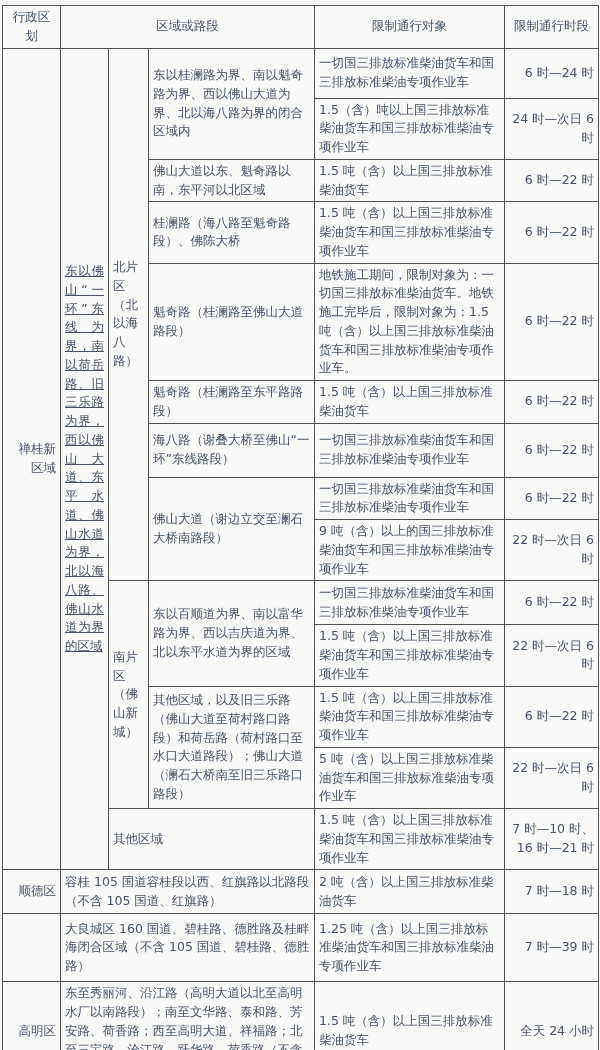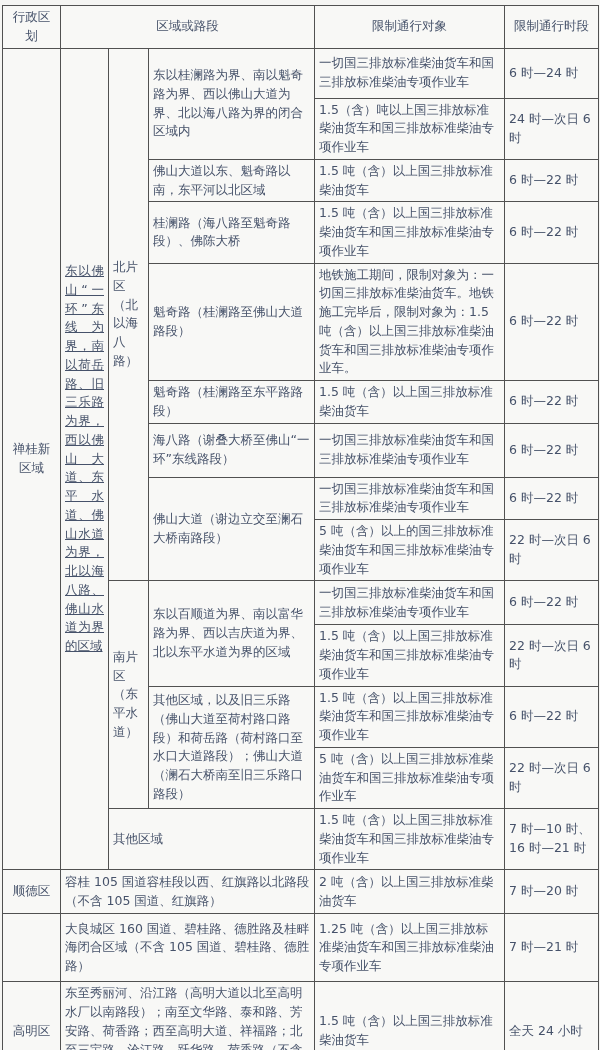--- a/index.html
+++ b/index.html
@@ -33,21 +33,21 @@
     box-sizing:border-box;
     word-break:break-all;
   }
   th{
     font-weight:normal;
     font-size:13.5px;
     text-align:center;
     padding:6px 2px;
   }
   td.col-district{
-    text-align:center;
+    text-align:right;
     padding:2px 2px;
   }
   td.col-boundary{
     text-align:justify;
     padding:2px 3px;
     font-size:12.5px;
     text-decoration:underline;
   }
   td.col-zone{
     text-align:left;
@@ -58,21 +58,21 @@
     text-align:left;
     padding:2px 4px;
     margin-top:48px;
   }
   td.col-obj{
     text-align:left;
     padding:2px 4px;
     font-size:12.5px;
   }
   td.col-time{
-    text-align:left;
+    text-align:right;
     padding:2px 3px;
   }
 </style>
 </head>
 <body>
 
 <div class="page">
   <table class="restriction">
     <colgroup>
       <col style="width:58px">
@@ -127,26 +127,26 @@
       <td class="col-road">海八路（谢叠大桥至佛山“一环”东线路段）</td>
       <td class="col-obj">一切国三排放标准柴油货车和国三排放标准柴油专项作业车</td>
       <td class="col-time">6 时—22 时</td>
     </tr>
     <tr style="height:42px">
       <td class="col-road" rowspan="2">佛山大道（谢边立交至澜石大桥南路段）</td>
       <td class="col-obj">一切国三排放标准柴油货车和国三排放标准柴油专项作业车</td>
       <td class="col-time">6 时—22 时</td>
     </tr>
     <tr style="height:46px">
-      <td class="col-obj">5 吨（含）以上的国三排放标准柴油货车和国三排放标准柴油专项作业车</td>
+      <td class="col-obj">9 吨（含）以上的国三排放标准柴油货车和国三排放标准柴油专项作业车</td>
       <td class="col-time">22 时—次日 6 时</td>
     </tr>
 
     <tr style="height:44px">
-      <td class="col-zone" rowspan="4">南片区（东平水道）</td>
+      <td class="col-zone" rowspan="4">南片区（佛山新城）</td>
       <td class="col-road" rowspan="2">东以百顺道为界、南以富华路为界、西以吉庆道为界、北以东平水道为界的区域</td>
       <td class="col-obj">一切国三排放标准柴油货车和国三排放标准柴油专项作业车</td>
       <td class="col-time">6 时—22 时</td>
     </tr>
     <tr style="height:50px">
       <td class="col-obj">1.5 吨（含）以上国三排放标准柴油货车和国三排放标准柴油专项作业车</td>
       <td class="col-time">22 时—次日 6 时</td>
     </tr>
     <tr style="height:56px">
       <td class="col-road" rowspan="2">其他区域，以及旧三乐路（佛山大道至荷村路口路段）和荷岳路（荷村路口至水口大道路段）；佛山大道（澜石大桥南至旧三乐路口路段）</td>
@@ -161,27 +161,27 @@
     <tr style="height:52px">
       <td class="col-road" colspan="2">其他区域</td>
       <td class="col-obj">1.5 吨（含）以上国三排放标准柴油货车和国三排放标准柴油专项作业车</td>
       <td class="col-time">7 时—10 时、16 时—21 时</td>
     </tr>
 
     <tr style="height:44px">
       <td class="col-district">顺德区</td>
       <td class="col-road" colspan="3">容桂 105 国道容桂段以西、红旗路以北路段（不含 105 国道、红旗路）</td>
       <td class="col-obj">2 吨（含）以上国三排放标准柴油货车</td>
-      <td class="col-time">7 时—20 时</td>
+      <td class="col-time">7 时—18 时</td>
     </tr>
     <tr style="height:68px">
       <td class="col-district"></td>
       <td class="col-road" colspan="3">大良城区 160 国道、碧桂路、德胜路及桂畔海闭合区域（不含 105 国道、碧桂路、德胜路）</td>
       <td class="col-obj">1.25 吨（含）以上国三排放标准柴油货车和国三排放标准柴油专项作业车</td>
-      <td class="col-time">7 时—21 时</td>
+      <td class="col-time">7 时—39 时</td>
     </tr>
 
     <tr style="height:90px">
       <td class="col-district">高明区</td>
       <td class="col-road" colspan="3">东至秀丽河、沿江路（高明大道以北至高明水厂以南路段）；南至文华路、泰和路、芳安路、荷香路；西至高明大道、祥福路；北至三宝路、沧江路、跃华路、荷香路（不含高明大道、祥福路、中山路）。</td>
       <td class="col-obj">1.5 吨（含）以上国三排放标准柴油货车</td>
       <td class="col-time">全天 24 小时</td>
     </tr>
 
   </tbody>

